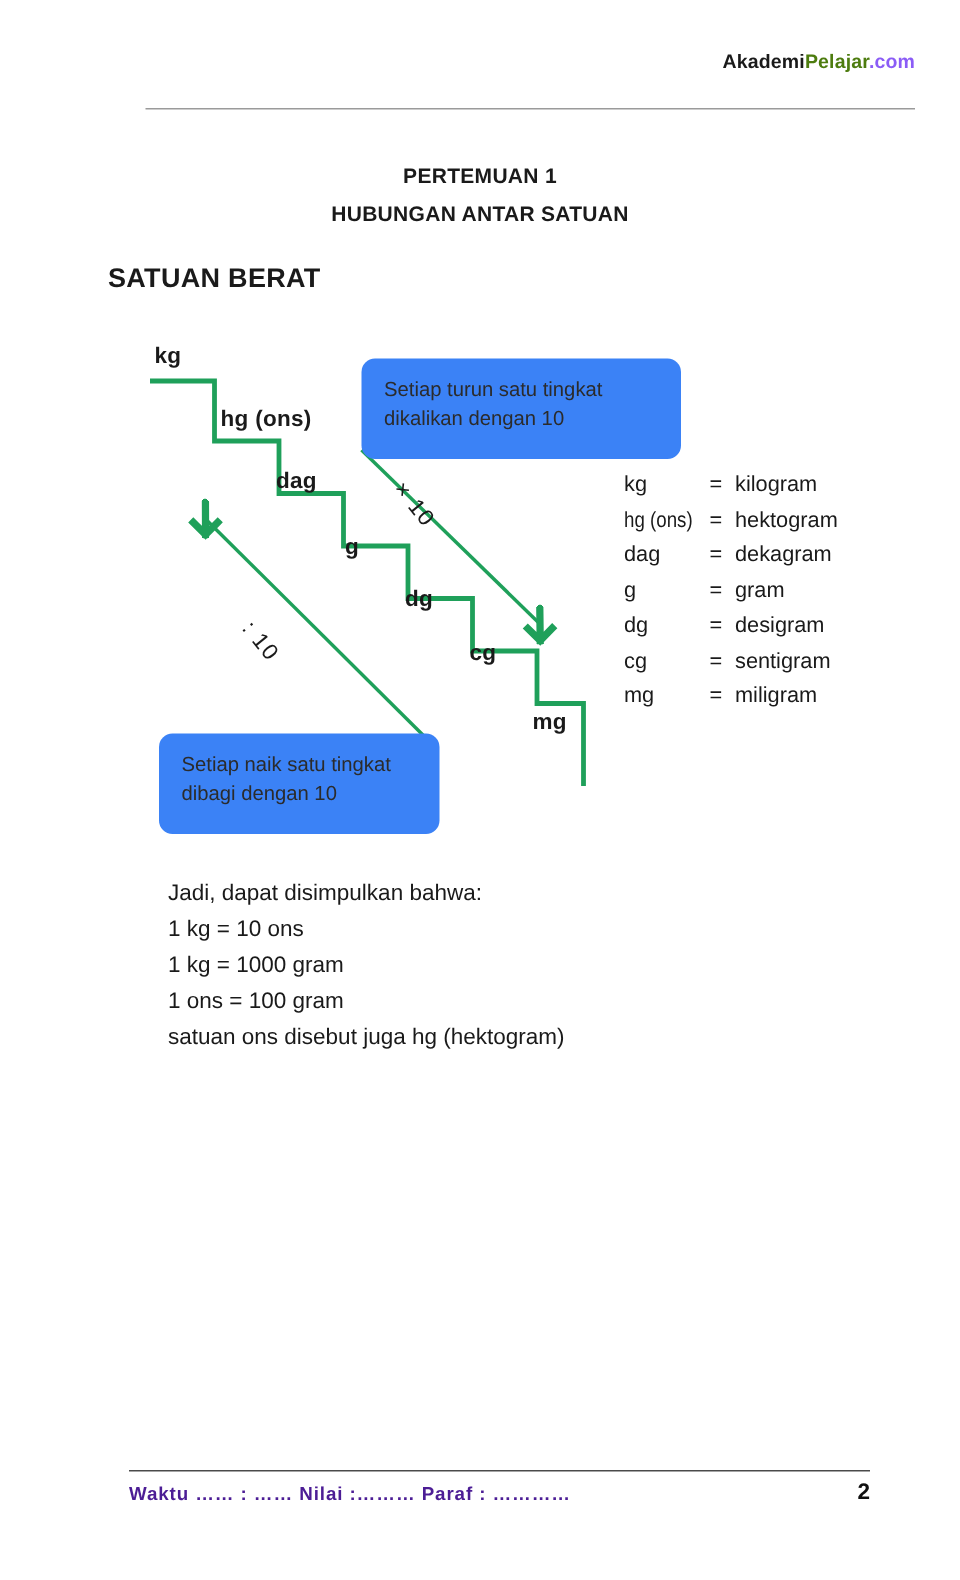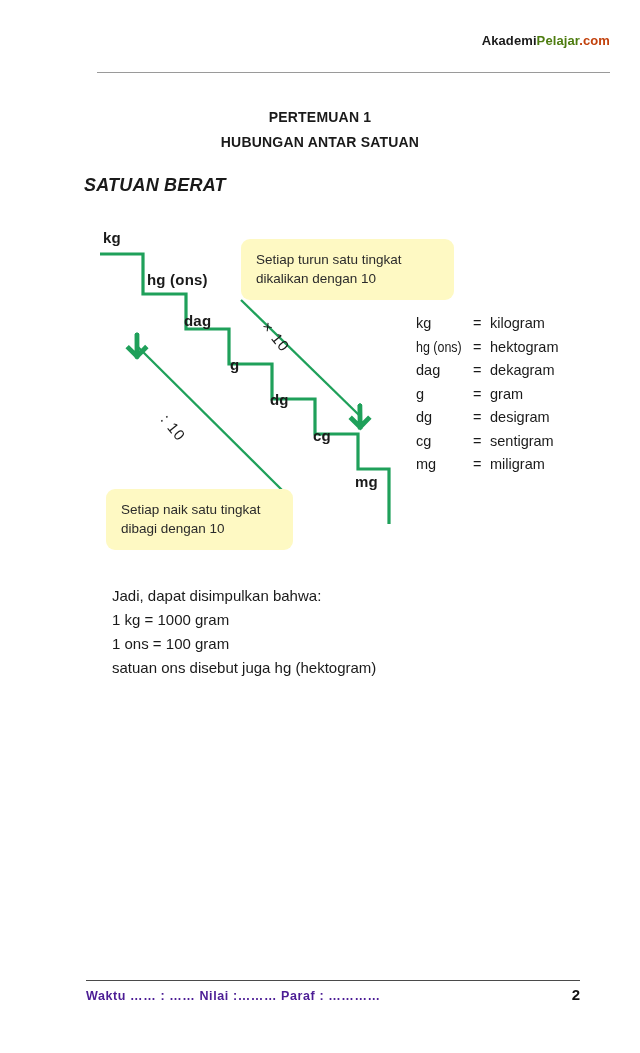--- a/index.html
+++ b/index.html
@@ -19,21 +19,21 @@
   
   .brand {
     position: absolute;
     top: 33px;
     right: 30px;
     font-size: 13px;
     font-weight: bold;
     letter-spacing: 0.1px;
     white-space: nowrap;
   }
-  .brand .b-blue { color: #c2410c; }
+  .brand .b-blue { color: #8b5cf6; }
   .brand .b-red  { color: #4d7c0f; }
 
   .header-rule {
     position: absolute;
     left: 97px;
     top: 72px;
     width: 513px;
     height: 0;
     border-top: 1px solid #9a9a9a;
   }
@@ -47,26 +47,25 @@
     text-align: center;
     font-size: 14px;
     font-weight: bold;
     line-height: 25px;
     letter-spacing: 0.2px;
   }
   .doc-title .l2 { display: block; }
 
   .section-title {
     position: absolute;
-    left: 84px;
+    left: 72px;
     top: 175px;
     font-size: 18px;
     font-weight: bold;
     letter-spacing: 0.2px;
-    font-style: italic;
   }
 
   
   .diagram {
     position: absolute;
     left: 0;
     top: 0;
     width: 640px;
     height: 1053px;
     pointer-events: none;
@@ -75,26 +74,26 @@
   .step-label {
     position: absolute;
     font-size: 15px;
     font-weight: bold;
     white-space: nowrap;
     letter-spacing: 0.2px;
   }
 
   .callout {
     position: absolute;
-    background: #fef9c3;
+    background: #3b82f6;
     border-radius: 9px;
     font-size: 13.5px;
     line-height: 19px;
     color: #2b2b2b;
-    padding: 11px 15px 12px 15px;
+    padding: 11px 15px 18px 15px;
     box-sizing: border-box;
   }
   .callout-down { left: 241px; top: 239px; width: 213px; }
   .callout-up   { left: 106px; top: 489px; width: 187px; }
 
   .arrow-label {
     position: absolute;
     font-size: 15px;
     color: #1a1a1a;
     white-space: nowrap;
@@ -259,20 +258,21 @@
   </div>
   <div class="legend-row">
     <span class="legend-sym">mg</span>
     <span class="legend-eq">=</span>
     <span class="legend-name">miligram</span>
   </div>
 </div>
 
 <div class="conclusion">
   <div>Jadi, dapat disimpulkan bahwa:</div>
+  <div>1 kg = 10 ons</div>
   <div>1 kg = 1000 gram</div>
   <div>1 ons = 100 gram</div>
   <div>satuan ons disebut juga hg (hektogram)</div>
 </div>
 
 <div class="footer-rule"></div>
 <div class="footer-text">Waktu ……  :  ……    Nilai :………  Paraf  :  …………</div>
 <div class="page-number">2</div>
 
 </body></html>

